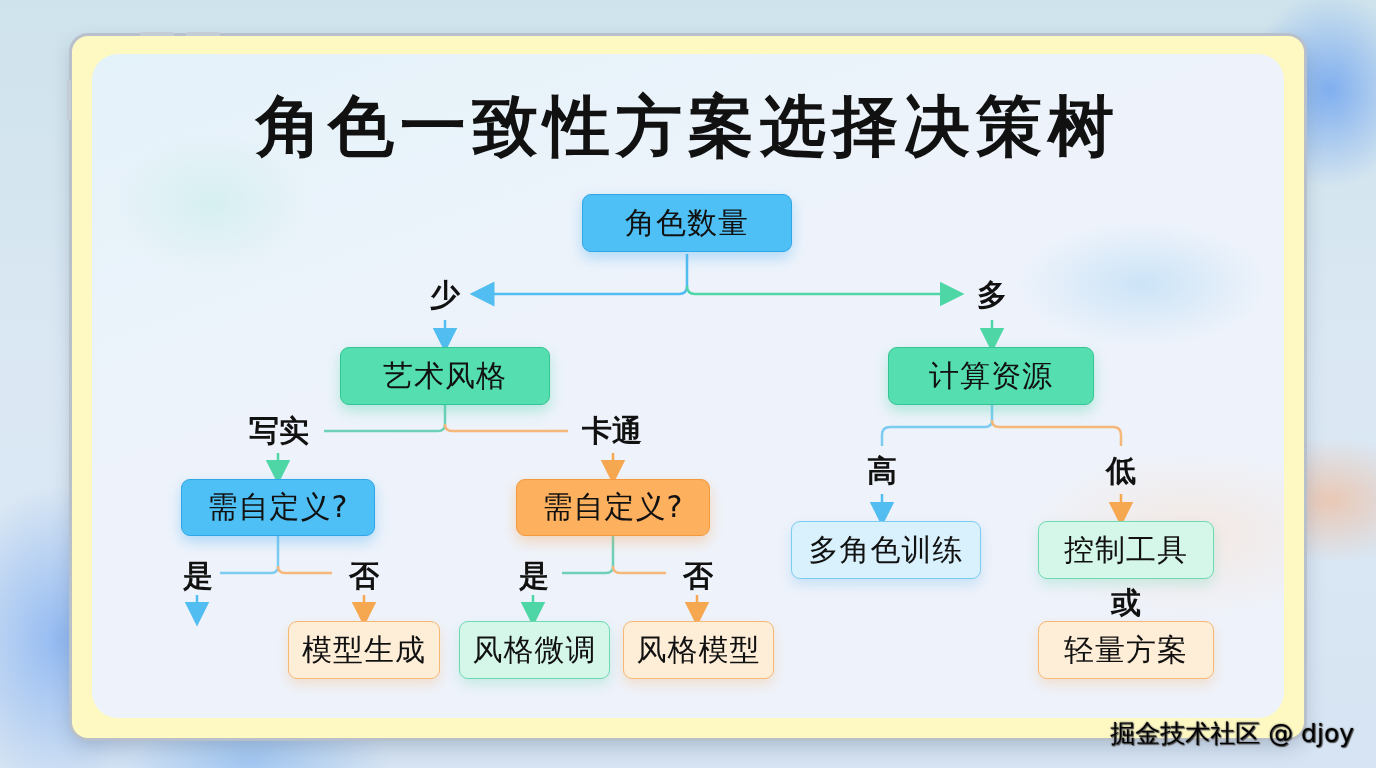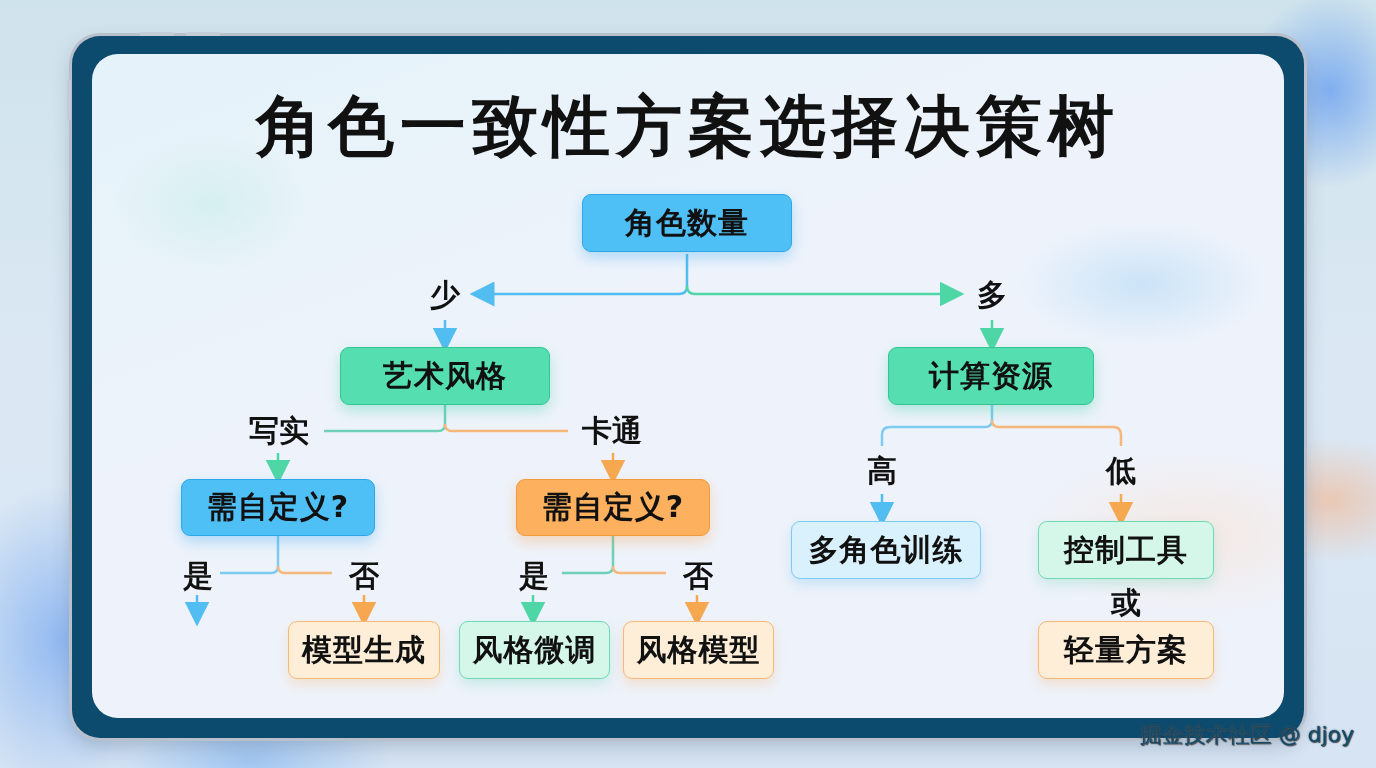--- a/index.html
+++ b/index.html
@@ -9,57 +9,57 @@
     font-family: "DejaVu Sans", "Liberation Sans", sans-serif;
     background:
       radial-gradient(ellipse 160px 220px at 60px 640px, rgba(90,150,240,0.55), transparent 70%),
       radial-gradient(ellipse 120px 140px at 1330px 90px, rgba(60,130,240,0.55), transparent 70%),
       radial-gradient(ellipse 140px 90px at 1330px 500px, rgba(250,170,120,0.5), transparent 70%),
       radial-gradient(ellipse 200px 120px at 250px 760px, rgba(110,170,240,0.5), transparent 70%),
       linear-gradient(180deg, #cfe3ec 0%, #dbe8f4 50%, #d6e4f3 100%);
   }
   .device {
     position: absolute; left: 72px; top: 36px; width: 1232px; height: 702px;
-    border-radius: 28px; background: #0c4a6e;
+    border-radius: 16px; background: #fef9c3;
     box-shadow: 0 0 0 3px #b8c0cc, 0 8px 20px rgba(40,60,90,0.25);
   }
   .device .btn-top { position: absolute; top: -4px; height: 4px; width: 34px; background: #c4ccd6; border-radius: 2px 2px 0 0; }
   .device .btn-side { position: absolute; left: -5px; top: 44px; width: 4px; height: 40px; background: #c4ccd6; border-radius: 2px 0 0 2px; }
   .screen {
     position: absolute; left: 20px; top: 18px; width: 1192px; height: 664px;
     border-radius: 26px; overflow: hidden;
     background:
       radial-gradient(ellipse 180px 90px at 1050px 230px, rgba(140,200,240,0.35), transparent 70%),
       radial-gradient(ellipse 240px 120px at 1100px 480px, rgba(255,215,185,0.35), transparent 70%),
       radial-gradient(ellipse 140px 100px at 120px 150px, rgba(160,230,210,0.25), transparent 70%),
       linear-gradient(160deg, #e4f2f9 0%, #eef3fb 40%, #eef2fa 100%);
   }
   .title {
     position: absolute; left: 0; right: 0; top: 28px; text-align: center;
     font-family: "DejaVu Serif", "Liberation Serif", serif;
     font-size: 66px; font-weight: bold; color: #111; letter-spacing: 6px;
   }
   .node {
     position: absolute; display: flex; align-items: center; justify-content: center;
-    border-radius: 9px; font-weight: bold; color: #111; font-size: 30px;
+    border-radius: 9px; font-weight: normal; color: #111; font-size: 30px;
     letter-spacing: 1px;
   }
   .solid-blue { background: #4fc0f5; border: 1.5px solid #2fa6e6; box-shadow: 0 6px 14px rgba(60,170,240,0.35); }
   .solid-green { background: #55deb0; border: 1.5px solid #35c493; box-shadow: 0 6px 14px rgba(60,210,160,0.35); text-align: center; }
   .solid-orange { background: #fdb05e; border: 1.5px solid #f29a3c; box-shadow: 0 6px 14px rgba(250,160,80,0.35); }
   .light-blue { background: #d9f1fc; border: 1.5px solid #7ccbf0; box-shadow: 0 6px 12px rgba(90,180,240,0.25); }
   .light-green { background: #d4f7ea; border: 1.5px solid #6fd9b2; box-shadow: 0 6px 12px rgba(90,210,170,0.25); }
   .light-orange { background: #feeed8; border: 1.5px solid #f6b875; box-shadow: 0 6px 12px rgba(250,170,90,0.25); }
   .edge-label {
     position: absolute; font-weight: bold; font-size: 30px; color: #111;
     transform: translateX(-50%); line-height: 1;
   }
   svg.links { position: absolute; left: 0; top: 0; width: 1192px; height: 664px; }
   .watermark {
-    position: absolute; right: 22px; bottom: 18px; font-size: 22px; color: #0c4a6e;
+    position: absolute; right: 22px; bottom: 18px; font-size: 25px; color: #000000;
     text-shadow: 0 0 2px #555, 1px 1px 1px #444; font-family: "DejaVu Sans", sans-serif;
   }
 </style>
 </head>
 <body>
 
 <div class="device">
   <div class="btn-top" style="left:68px"></div>
   <div class="btn-top" style="left:114px"></div>
   <div class="btn-side"></div>

